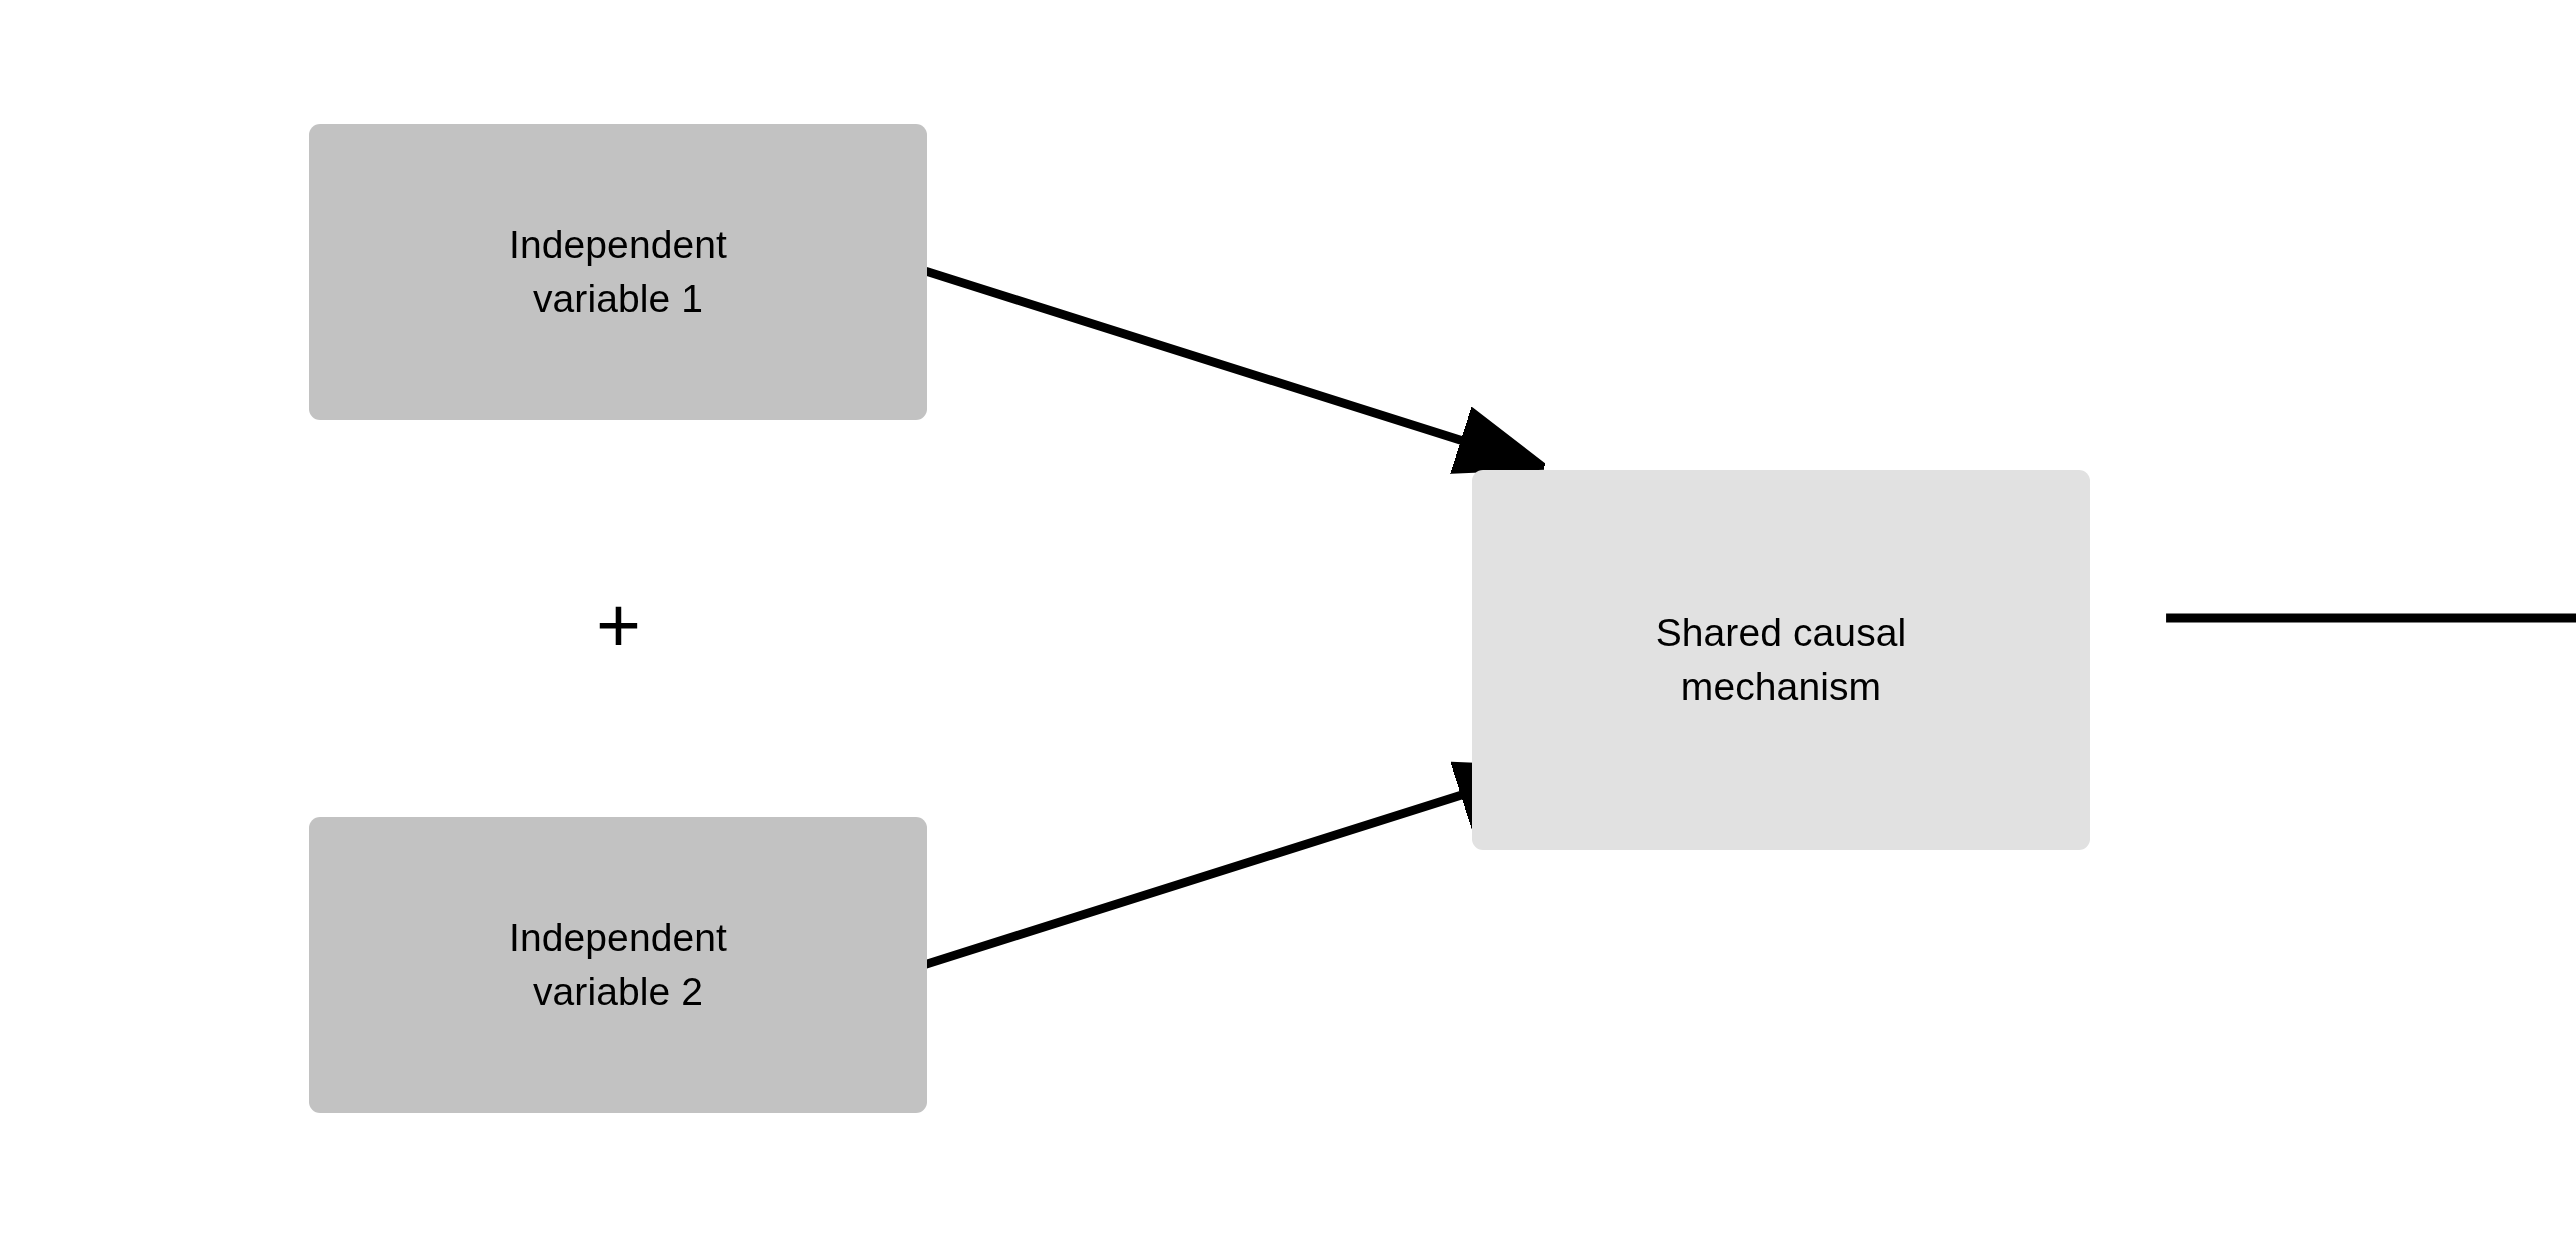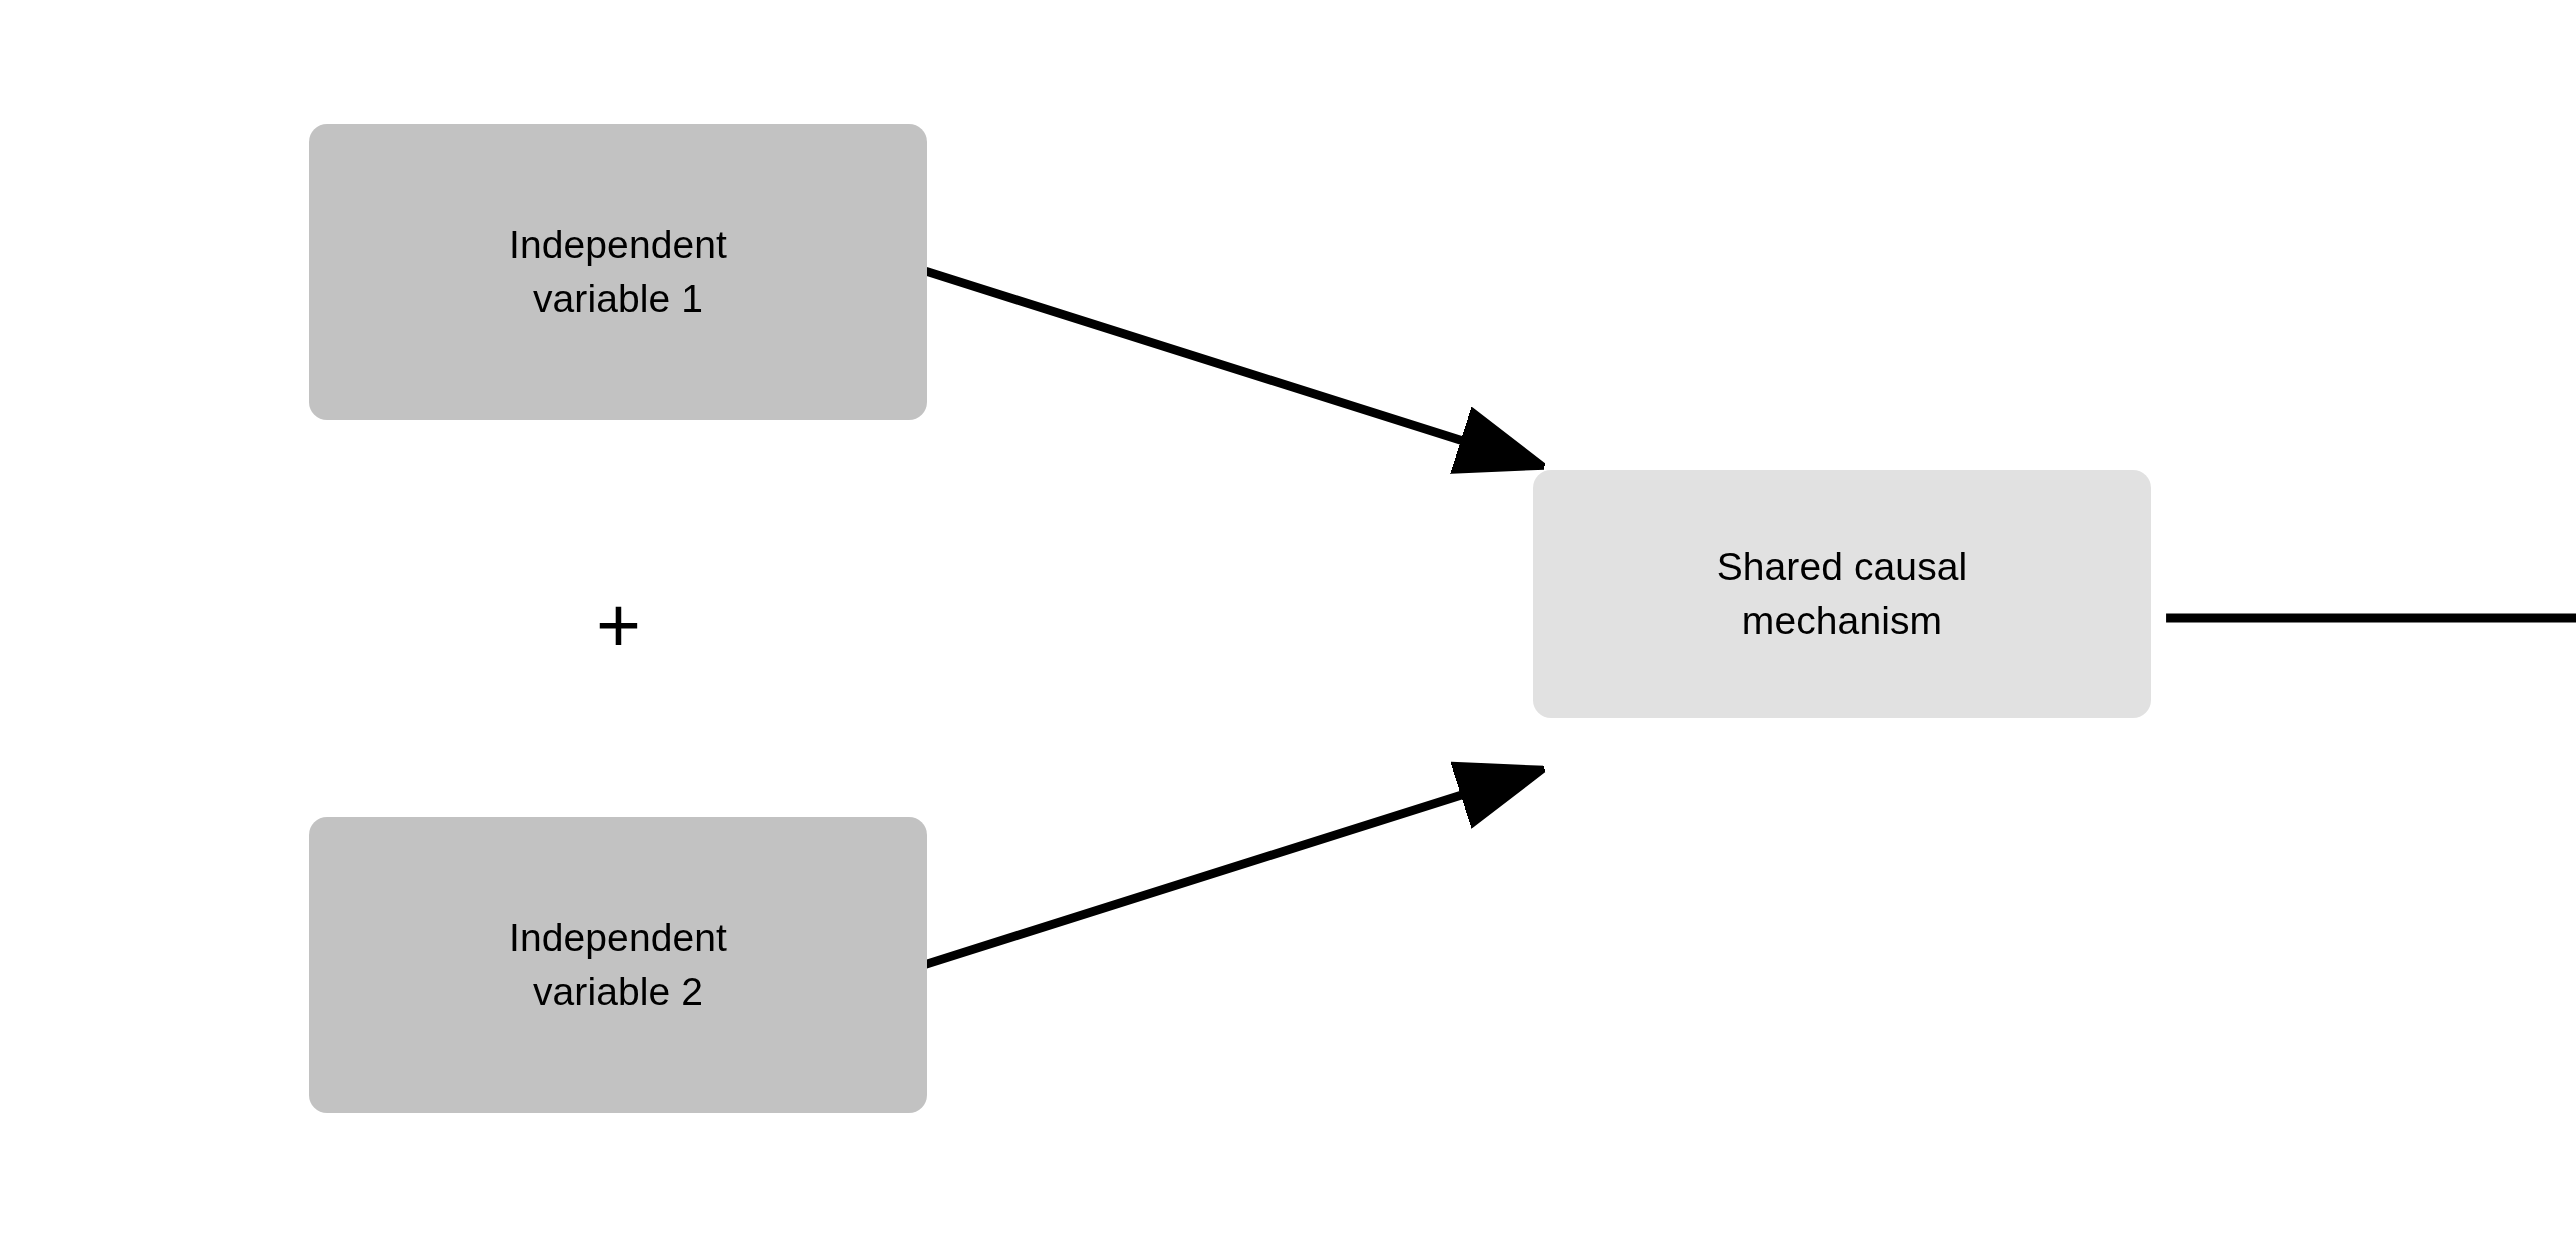--- a/index.html
+++ b/index.html
@@ -18,21 +18,21 @@
     overflow: hidden;
   }
   
   .node {
     position: absolute;
     box-sizing: border-box;
     display: flex;
     align-items: center;
     justify-content: center;
     text-align: center;
-    border-radius: 18px;
+    border-radius: 11px;
     color: #000000;
     font-size: 39px;
     line-height: 1.38;
     letter-spacing: 0.1px;
     font-weight: 400;
     user-select: none;
   }
   .node-label {
     display: block;
     white-space: pre-line;
@@ -41,22 +41,22 @@
     left: 309px;  top: 124px;
     width: 618px; height: 296px;
     background: #C2C2C2;
   }
   .node--iv2 {
     left: 309px;  top: 817px;
     width: 618px; height: 296px;
     background: #C2C2C2;
   }
   .node--mech {
-    left: 1533px; top: 470px;
-    width: 618px; height: 248px;
+    left: 1472px; top: 470px;
+    width: 618px; height: 380px;
     background: #E1E1E1;
   }
   
   .plus-operator {
     position: absolute;
     left: 562px;
     top: 569px;
     width: 113px;
     height: 113px;
     display: flex;

